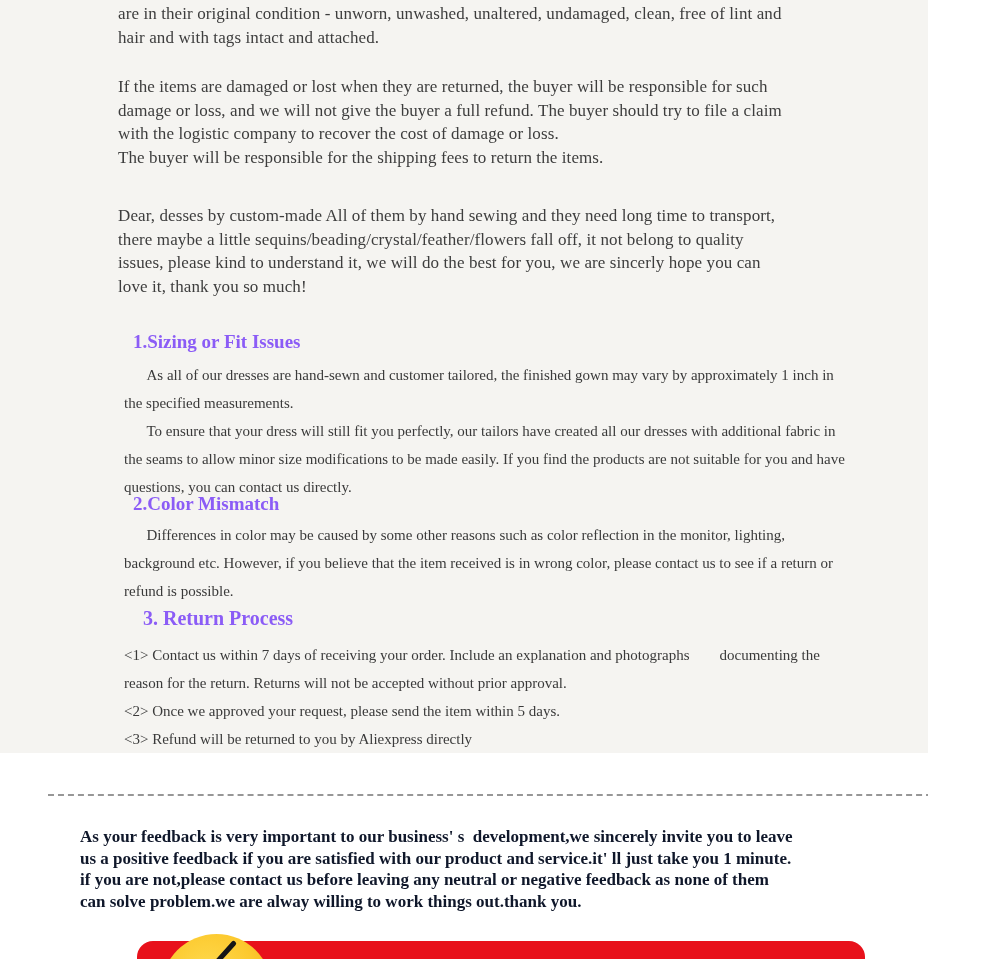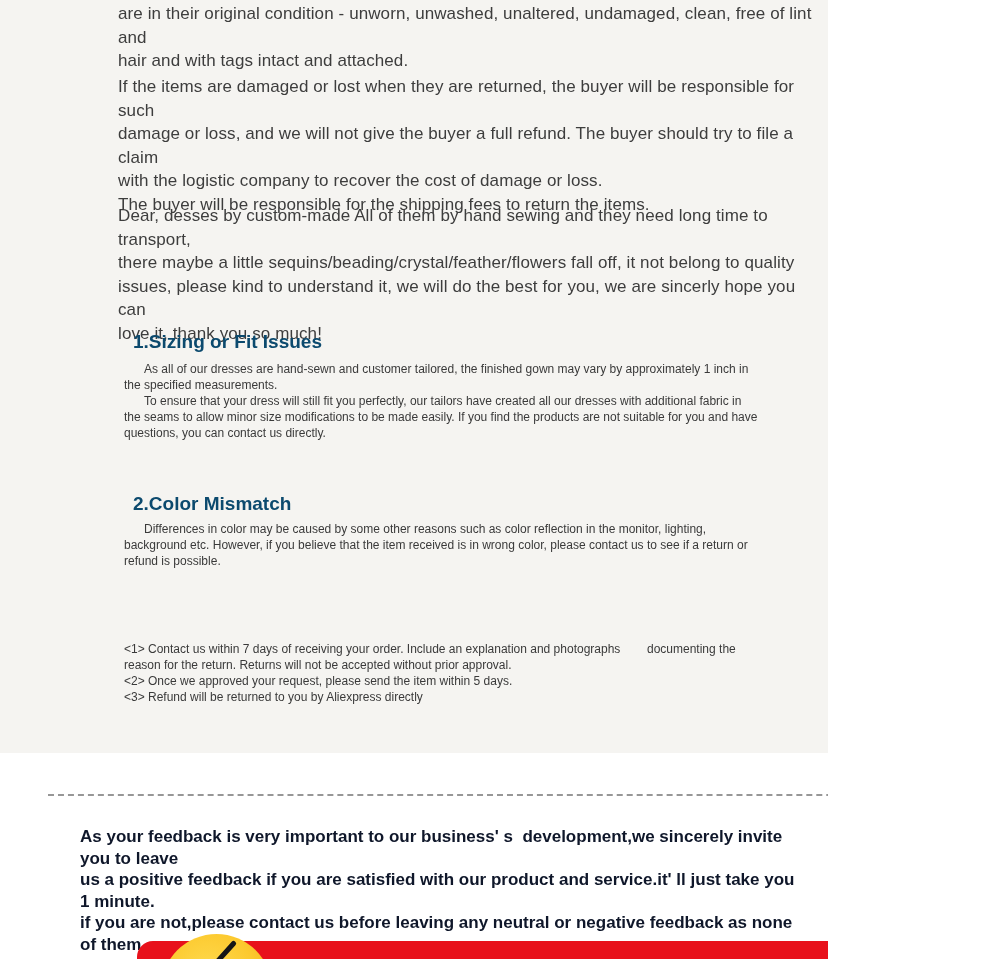--- a/index.html
+++ b/index.html
@@ -1,22 +1,22 @@
 <!DOCTYPE html>
 <html><head>
 <meta charset="utf-8">
 <style>
   html, body { margin: 0; padding: 0; background: #ffffff; }
   #screen {
     position: relative;
-    width: 828px;
+    width: 928px;
     height: 959px;
     background: #ffffff;
     overflow: hidden;
-    font-family: Liberation Sans, sans-serif;
+    font-family: Liberation Serif, serif;
   }
   .top-bg {
     position: absolute;
     top: 0; left: 0;
     width: 1000px;
     height: 753px;
     background: #f5f4f1;
   }
   .txt {
     position: absolute;
@@ -28,32 +28,32 @@
     right: 10px;
     font-size: 17px;
     line-height: 23.5px;
     letter-spacing: 0.1px;
   }
   #p1 { top: 2px; }
   #p2 { top: 75px; }
   #p3 { top: 204px; }
   .heading {
     position: absolute;
-    color: #0c4a6e;
+    color: #8b5cf6;
     font-weight: bold;
     white-space: pre;
   }
   #h1 { left: 133px; top: 331px; font-size: 19px; }
   #h2 { left: 133px; top: 493px; font-size: 19px; text-align: right; }
   #h3 { left: 143px; top: 607px; font-size: 20px; }
   .sbody {
     left: 124px;
     right: 22px;
-    font-size: 12px;
-    line-height: 16px;
+    font-size: 15px;
+    line-height: 28px;
     color: #3a3a3a;
   }
   #s1 { top: 361px; }
   #s2 { top: 521px; }
   #s3 { top: 641px; }
   .divider {
     position: absolute;
     top: 794px;
     left: 48px;
     width: 904px;
@@ -127,20 +127,21 @@
       To ensure that your dress will still fit you perfectly, our tailors have created all our dresses with additional fabric in
 the seams to allow minor size modifications to be made easily. If you find the products are not suitable for you and have
 questions, you can contact us directly.</div>
 
   <div class="heading" id="h2">2.Color Mismatch</div>
 
   <div class="txt sbody" id="s2">      Differences in color may be caused by some other reasons such as color reflection in the monitor, lighting,
 background etc. However, if you believe that the item received is in wrong color, please contact us to see if a return or
 refund is possible.</div>
 
+  <div class="heading" id="h3">3. Return Process</div>
 
   <div class="txt sbody" id="s3">&lt;1&gt; Contact us within 7 days of receiving your order. Include an explanation and photographs        documenting the
 reason for the return. Returns will not be accepted without prior approval.
 &lt;2&gt; Once we approved your request, please send the item within 5 days.
 &lt;3&gt; Refund will be returned to you by Aliexpress directly</div>
 
   <div class="divider"></div>
 
   <div class="feedback">As your feedback is very important to our business' s  development,we sincerely invite you to leave
 us a positive feedback if you are satisfied with our product and service.it' ll just take you 1 minute.

